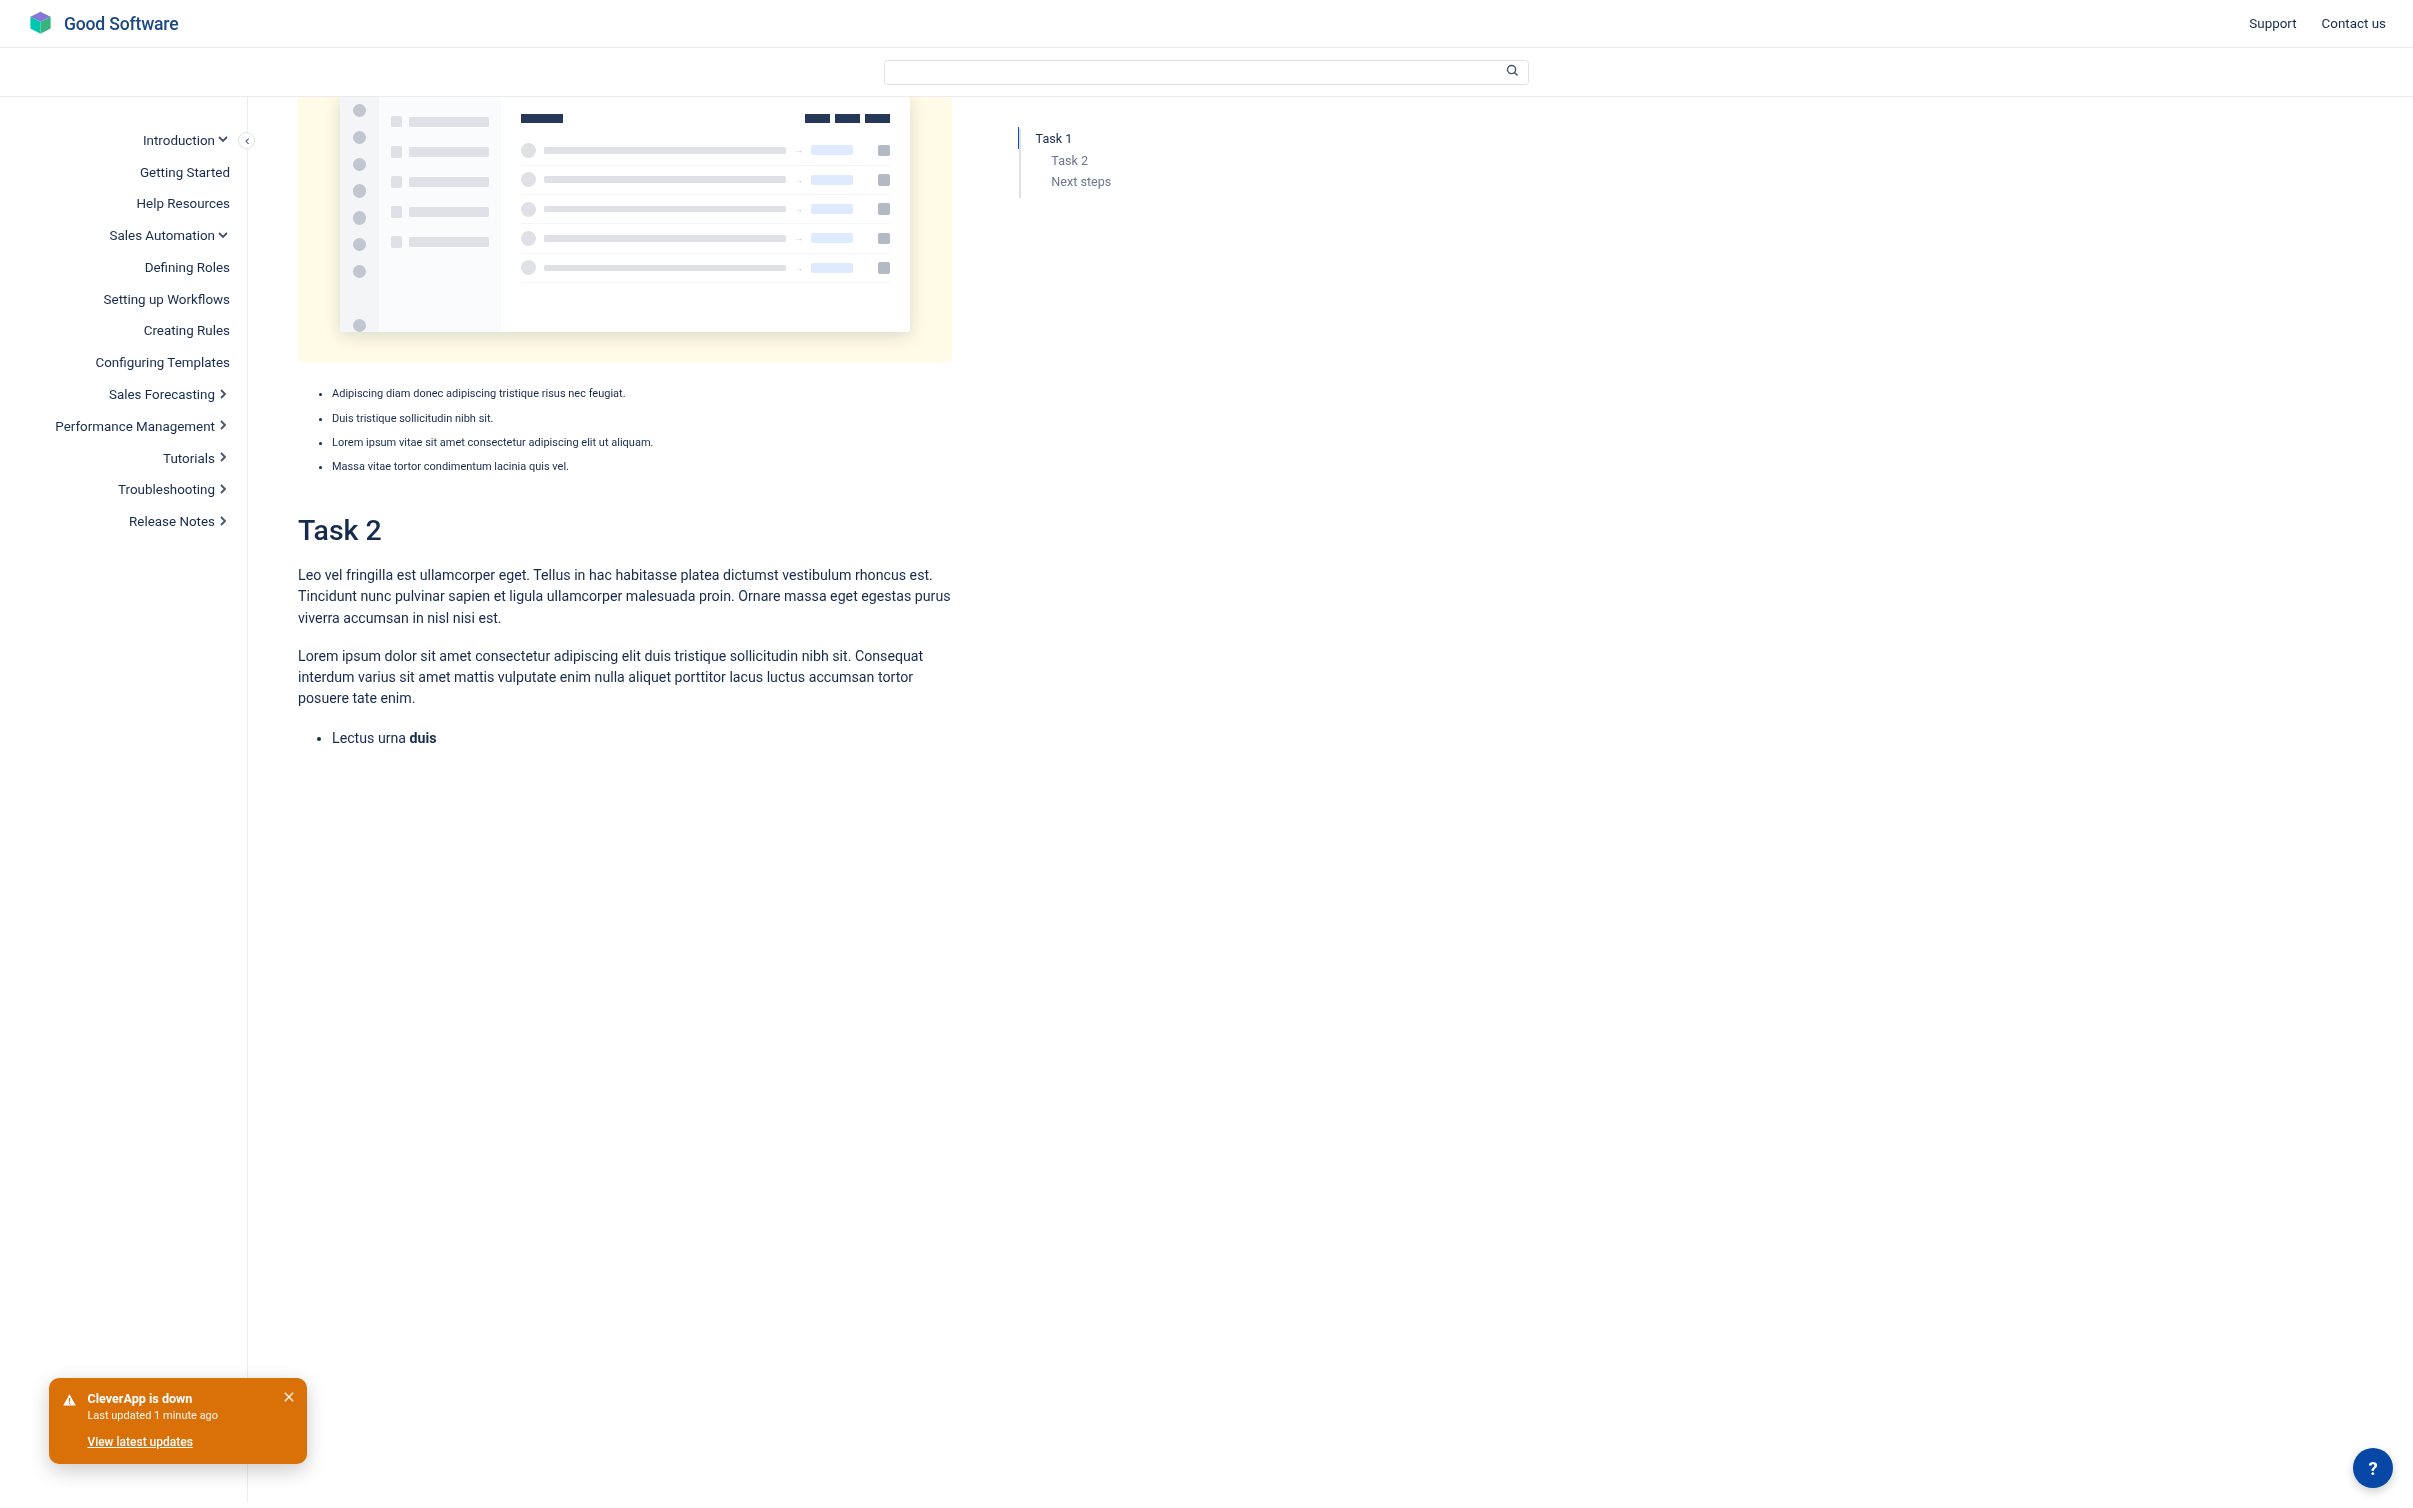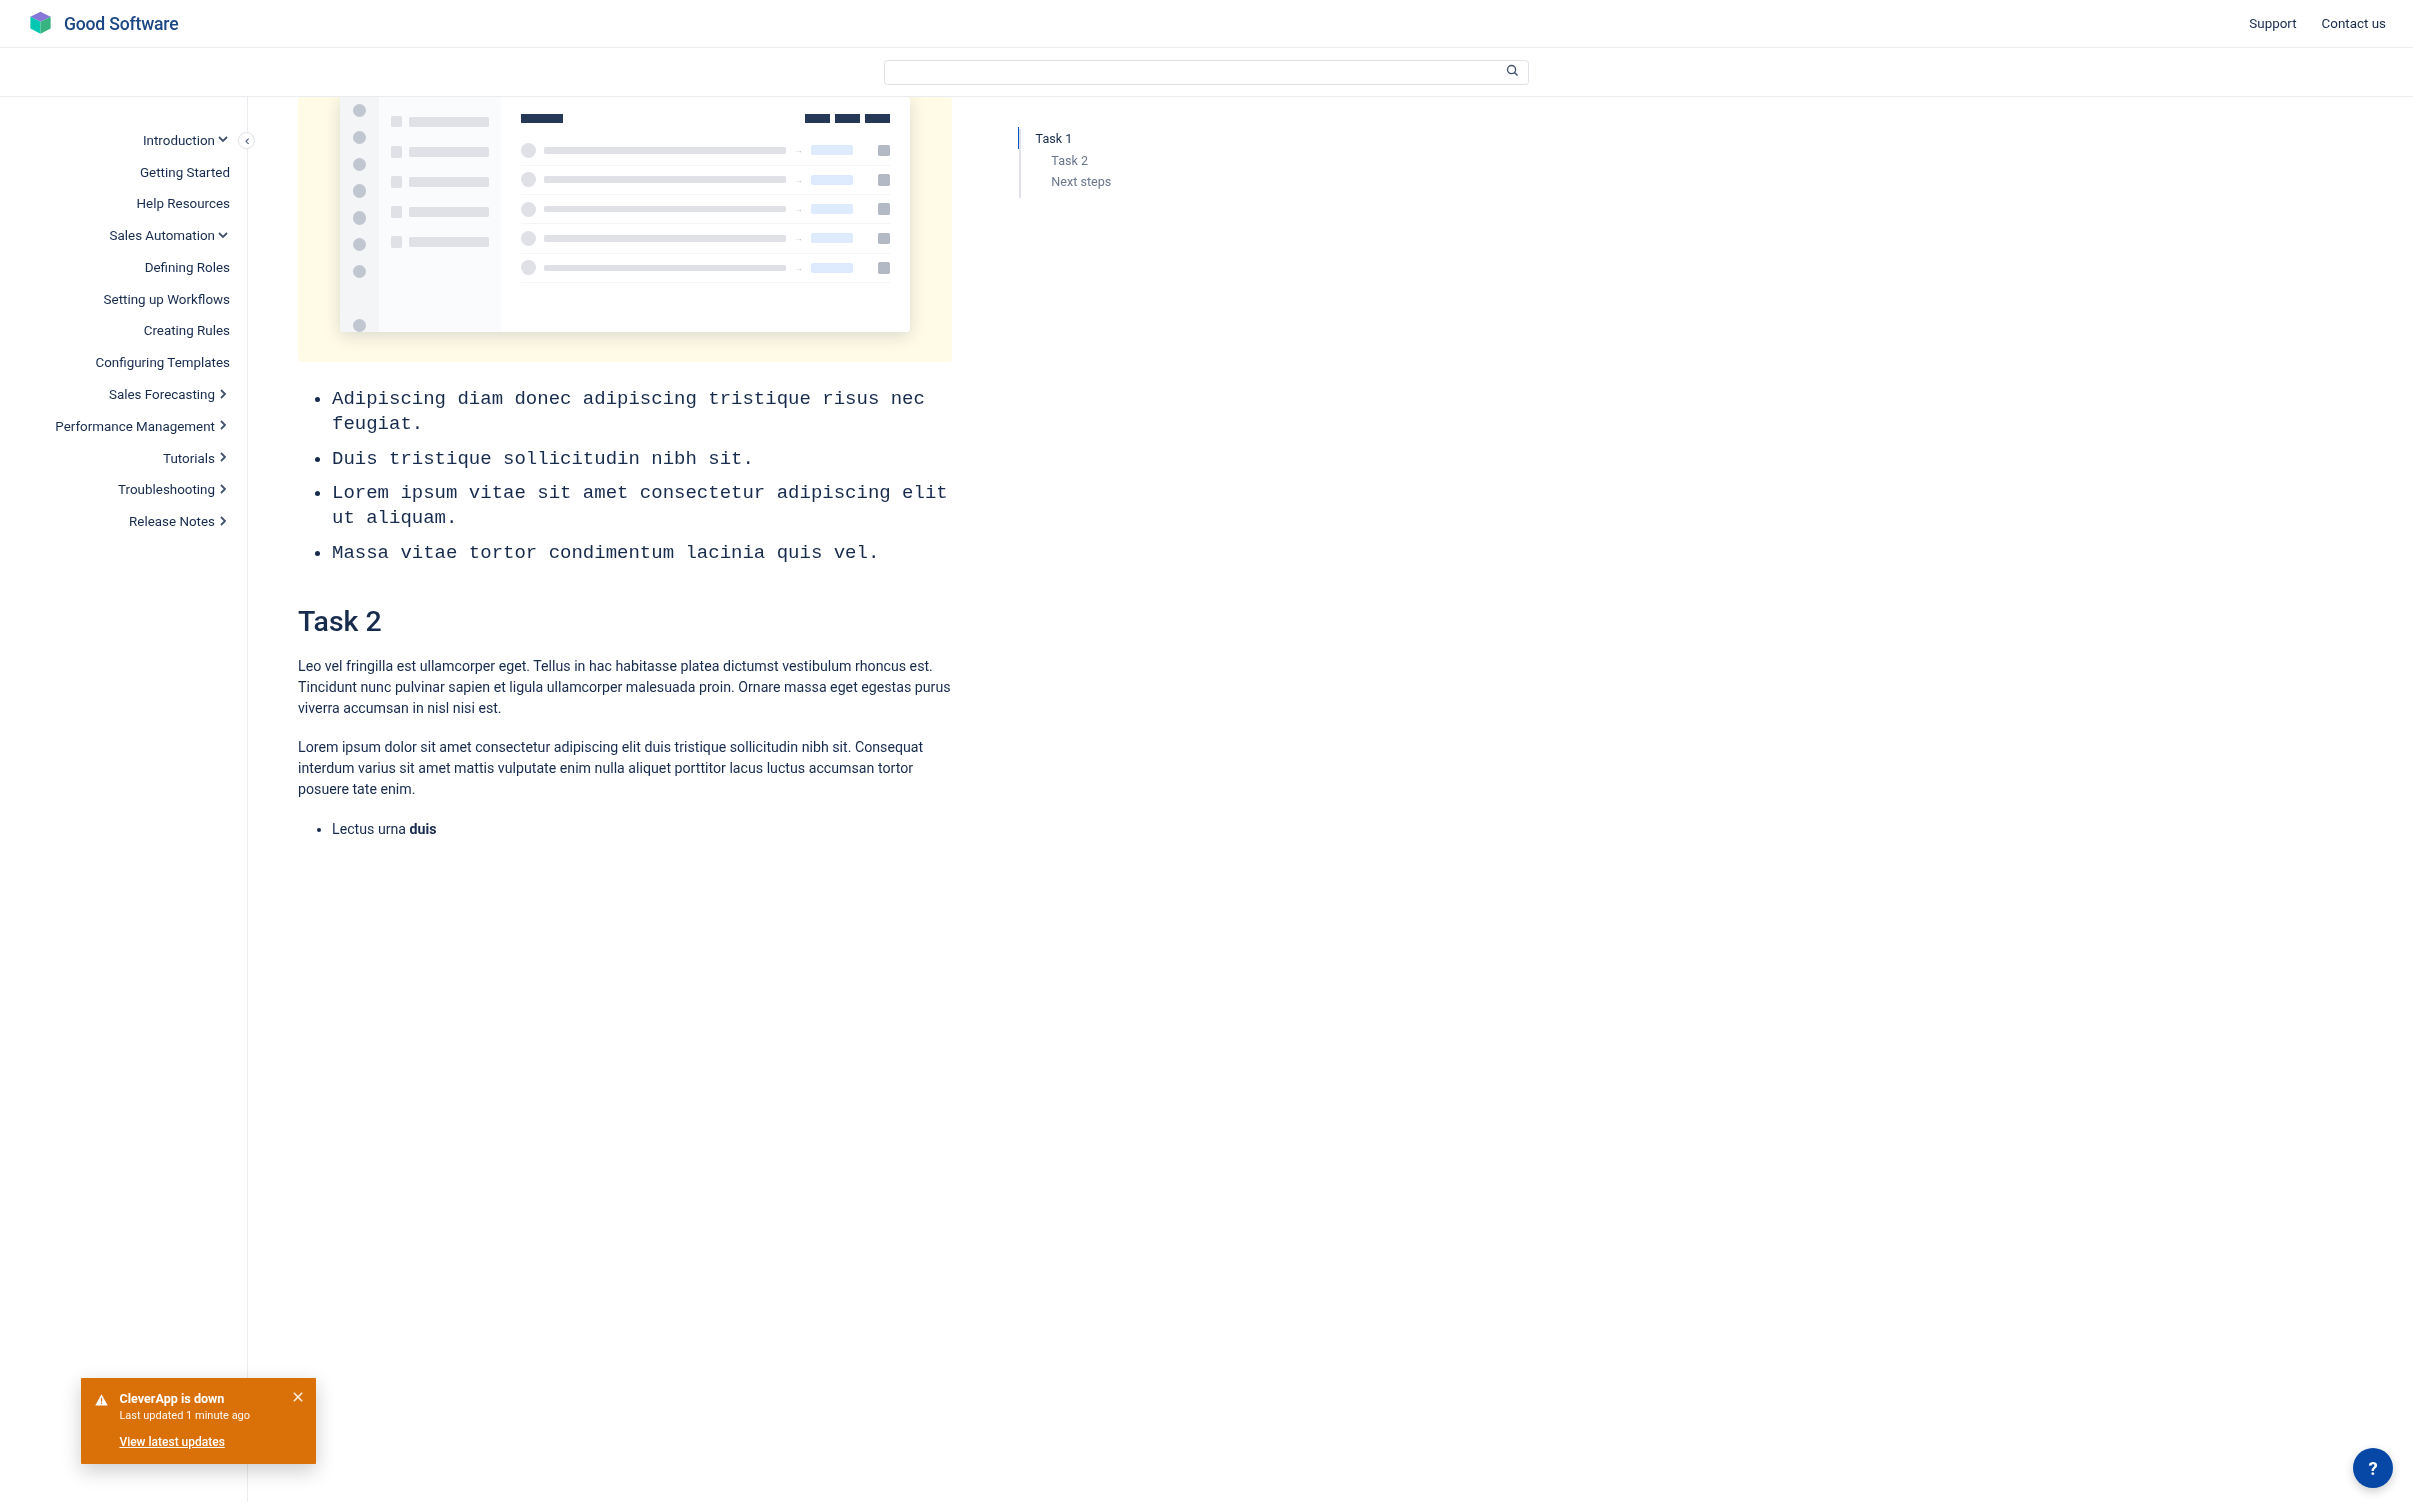--- a/index.html
+++ b/index.html
@@ -123,21 +123,21 @@
 .mock-body .hdr .r{display:flex;gap:5px;}
 .mock-body .hdr .r .t{width:25px;}
 .mock-body .line{display:flex;align-items:center;gap:8.4px;padding:6.7px 0;border-bottom:0.8px solid #F4F5F7;}
 .mock-body .line .c{width:15px;height:15px;border-radius:50%;background:#DFE1E6;}
 .mock-body .line .b1{height:6.7px;background:#DFE1E6;flex:1;border-radius:1.7px;}
 .mock-body .line .arr{color:#B3BAC5;font-size:8.4px;}
 .mock-body .line .b2{height:10px;width:42px;background:#DEEBFF;border-radius:1.7px;}
 .mock-body .line .b3{height:11.7px;width:11.7px;background:#B3BAC5;border-radius:1.7px;margin-left:17px;}
 
 .bullets { list-style: disc; padding: 20px 0 0 34px; color:#172B4D;}
-.bullets li { padding: 5px 0; font-size: 19px; line-height:1.3;font-family:Liberation Mono, monospace;}
+.bullets li { padding: 5px 0; font-size: 11px; line-height:1.3;}
 
 h2.section { font-size: 28.5px; font-weight: 500; margin: 34px 0 18.4px 0; color:#172B4D;}
 p.para { font-size: 14.2px; line-height: 1.5; color:#172B4D; margin-bottom: 17px;}
 
 .sub-bullets { list-style: disc; padding-left: 34px; margin-top:17px;}
 .sub-bullets li{ font-size:14.2px; padding:3.4px 0;}
 
 
 .toc {
   width: 168px;
@@ -163,27 +163,26 @@
 }
 .toc{border-left:none;position:relative;}
 .toc:before{content:"";position:absolute;left:0;top:32px;bottom:auto;width:1.7px;height:69px;background:#DFE1E6;}
 .toc a{position:relative;}
 
 
 .toast {
   position: fixed;
   left: 49px;
   bottom: 44px;
-  width: 235px;
+  width: 258px;
   background: #D97008;
   color: #fff;
-  border-radius: 1px;
+  border-radius: 10px;
   padding: 13.4px 13.4px 15px 13.4px;
   box-shadow: 0 6.7px 20px rgba(0,0,0,0.2);
-  margin-left: 32px;
 }
 .toast-row{display:flex;align-items:flex-start;gap:10px;}
 .toast-icon{flex-shrink:0;margin-top:1.7px;}
 .toast-body{flex:1;}
 .toast-title { font-weight: 700; font-size: 12.6px; margin-bottom:3.4px;}
 .toast-sub { font-size: 11px; opacity: 0.95; margin-bottom:11.7px;}
 .toast-link { font-size: 12px; text-decoration: underline; color:#fff; font-weight:500;}
 .toast-close{color:#fff;cursor:pointer;font-size:11.7px;opacity:0.9;}
 
 

